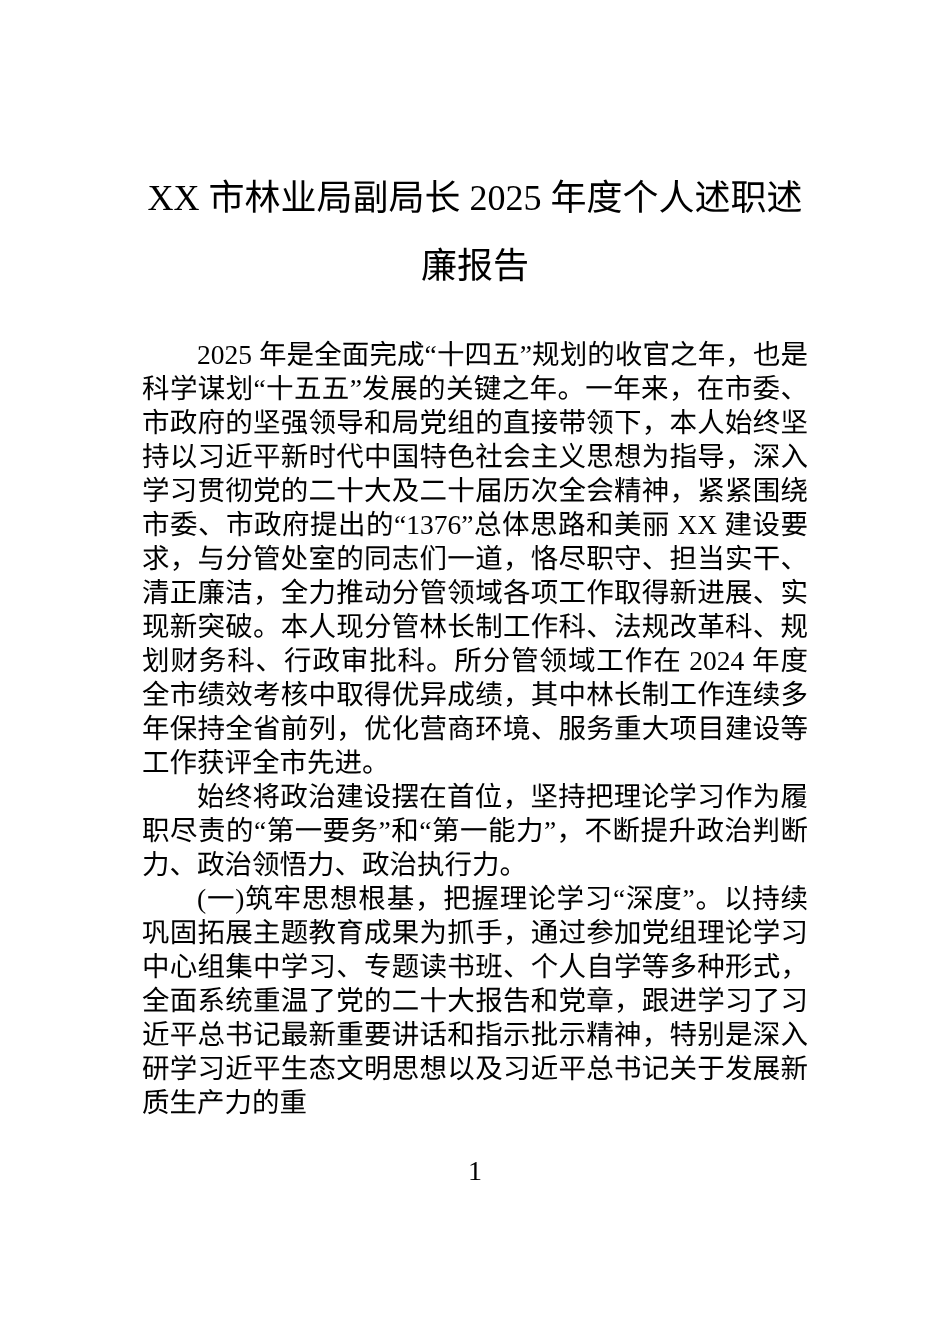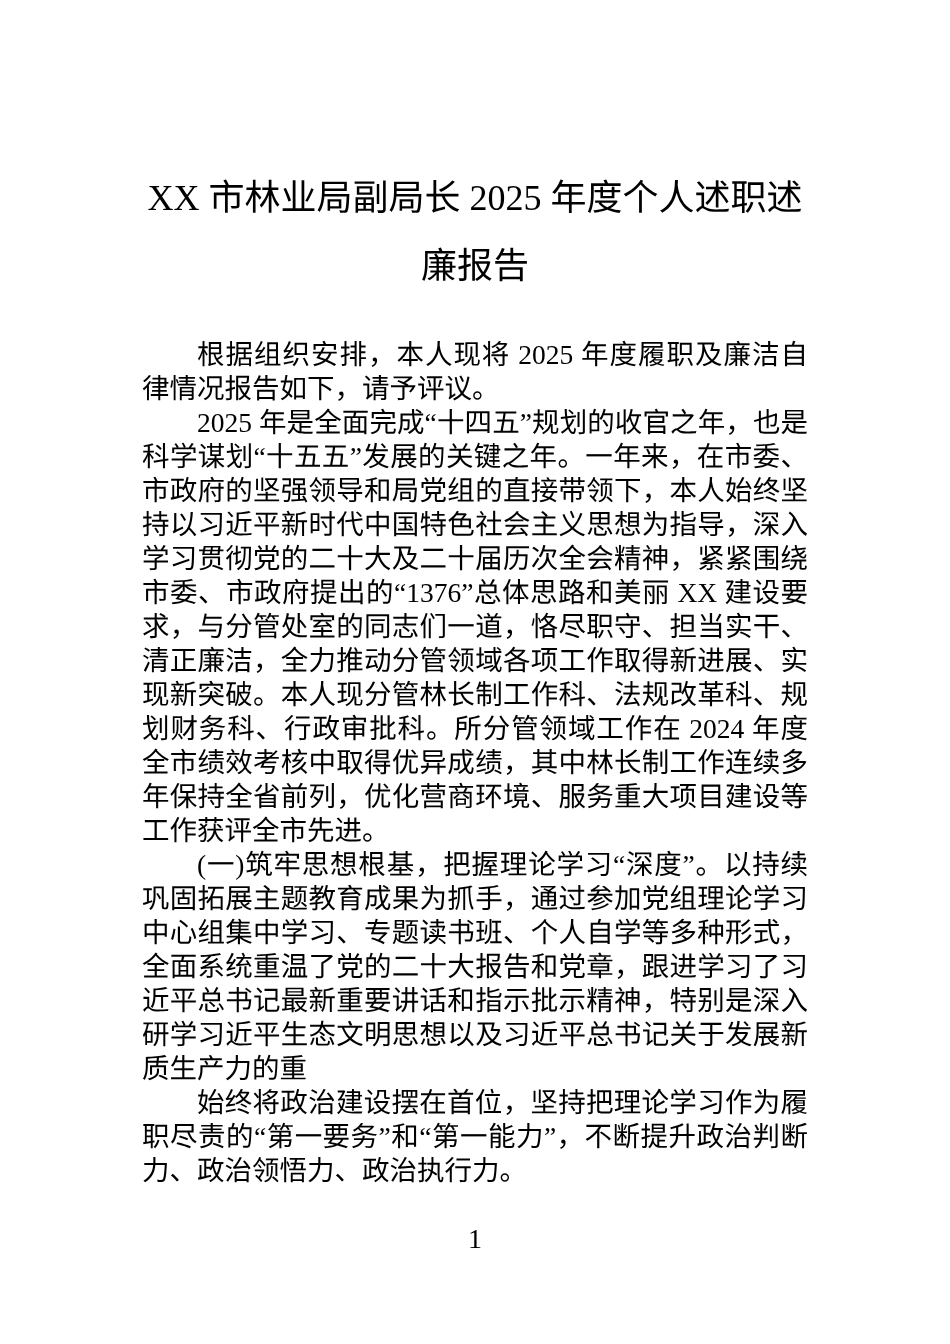--- a/index.html
+++ b/index.html
@@ -46,24 +46,23 @@
     text-align: center;
   }
 </style>
 </head>
 <body>
 
 <div class="page">
 
   <h1 class="doc-title">XX 市林业局副局长 2025 年度个人述职述廉报告</h1>
 
-  <p class="para">根据组织安排，本人现将 2025 年度履职及廉洁自律情况报告如下，请予评议。</p>
 
   <p class="para">2025 年是全面完成“十四五”规划的收官之年，也是科学谋划“十五五”发展的关键之年。一年来，在市委、市政府的坚强领导和局党组的直接带领下，本人始终坚持以习近平新时代中国特色社会主义思想为指导，深入学习贯彻党的二十大及二十届历次全会精神，紧紧围绕市委、市政府提出的“1376”总体思路和美丽 XX 建设要求，与分管处室的同志们一道，恪尽职守、担当实干、清正廉洁，全力推动分管领域各项工作取得新进展、实现新突破。本人现分管林长制工作科、法规改革科、规划财务科、行政审批科。所分管领域工作在 2024 年度全市绩效考核中取得优异成绩，其中林长制工作连续多年保持全省前列，优化营商环境、服务重大项目建设等工作获评全市先进。</p>
 
 
+  <p class="para">始终将政治建设摆在首位，坚持把理论学习作为履职尽责的“第一要务”和“第一能力”，不断提升政治判断力、政治领悟力、政治执行力。</p>
+
   <p class="para">(一)筑牢思想根基，把握理论学习“深度”。以持续巩固拓展主题教育成果为抓手，通过参加党组理论学习中心组集中学习、专题读书班、个人自学等多种形式，全面系统重温了党的二十大报告和党章，跟进学习了习近平总书记最新重要讲话和指示批示精神，特别是深入研学习近平生态文明思想以及习近平总书记关于发展新质生产力的重</p>
-
-  <p class="para">始终将政治建设摆在首位，坚持把理论学习作为履职尽责的“第一要务”和“第一能力”，不断提升政治判断力、政治领悟力、政治执行力。</p>
 
   <div class="page-number">1</div>
 
 </div>
 
 </body></html>

